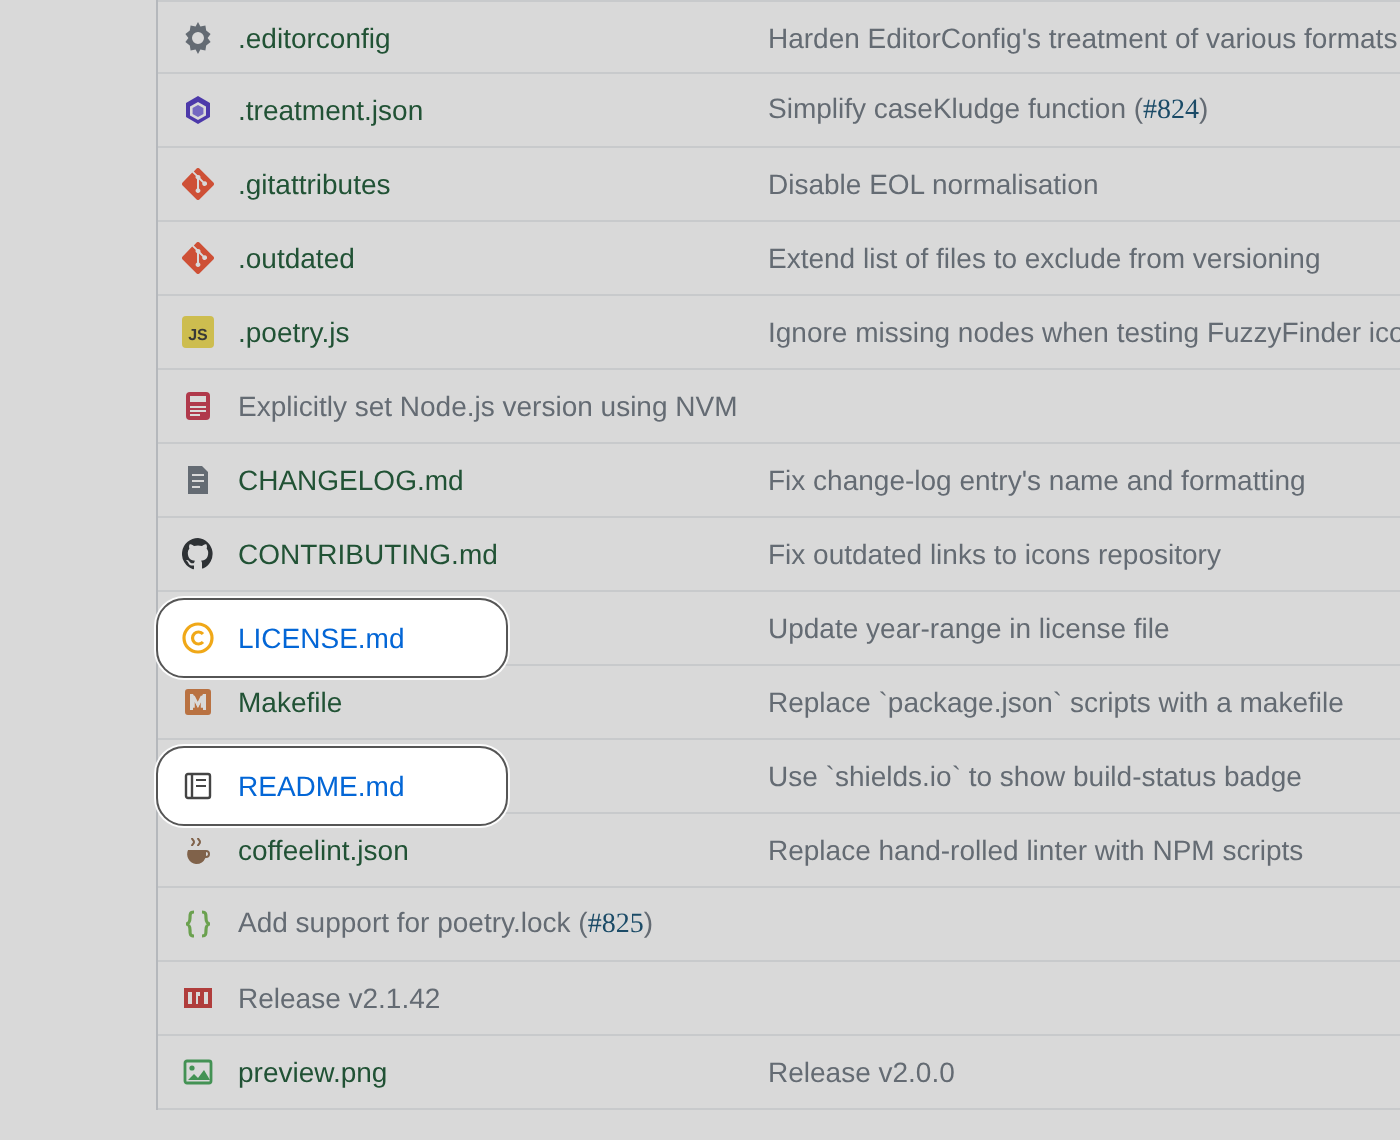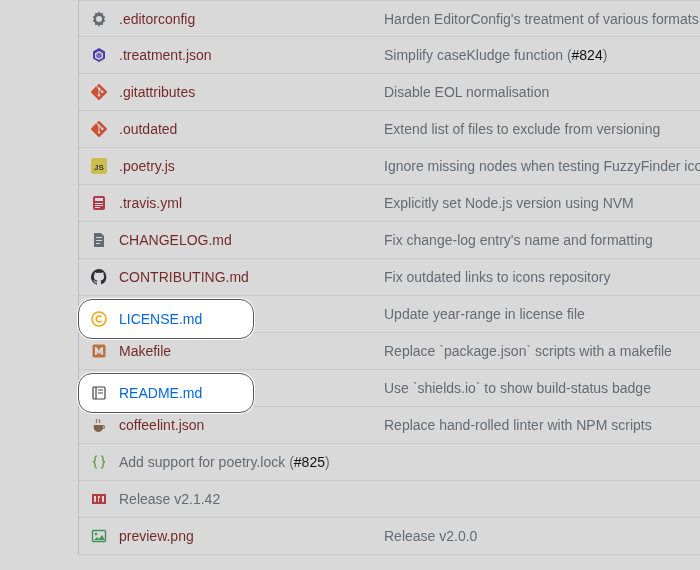--- a/index.html
+++ b/index.html
@@ -38,36 +38,37 @@
     width: 40px;
     display: flex;
     align-items: center;
     justify-content: center;
     flex-shrink: 0;
   }
   .cell-icon svg { width: 16px; height: 16px; display: block; }
   .cell-name {
     width: 265px;
     flex-shrink: 0;
-    color: #7f1d1d;
+    color: #14532d;
     white-space: nowrap;
     overflow: hidden;
     text-overflow: ellipsis;
     cursor: pointer;
   }
   .cell-msg {
     flex: 1;
     color: #6a737d;
     white-space: nowrap;
     overflow: hidden;
     padding-right: 8px;
   }
   .cell-msg a {
-    color: #000000;
+    color: #0c4a6e;
     text-decoration: none;
+    font-family: Liberation Serif, serif;
   }
   .highlight-box {
     position: absolute;
     border: 1px solid #555;
     border-radius: 14px;
     background: #fff;
     z-index: 10;
     display: flex;
     align-items: center;
     box-shadow: 0 0 0 1px rgba(255,255,255,0.9);
@@ -207,21 +208,20 @@
       </div>
       <div class="cell-name">.poetry.js</div>
       <div class="cell-msg">Ignore missing nodes when testing FuzzyFinder icons</div>
     </div>
     <div class="row">
       <div class="cell-icon">
         <svg viewBox="0 0 16 16">
           <use href="#i-travis"></use>
         </svg>
       </div>
-      <div class="cell-name">.travis.yml</div>
       <div class="cell-msg">Explicitly set Node.js version using NVM</div>
     </div>
     <div class="row">
       <div class="cell-icon">
         <svg viewBox="0 0 16 16">
           <use href="#i-doc-gray"></use>
         </svg>
       </div>
       <div class="cell-name">CHANGELOG.md</div>
       <div class="cell-msg">Fix change-log entry's name and formatting</div>

